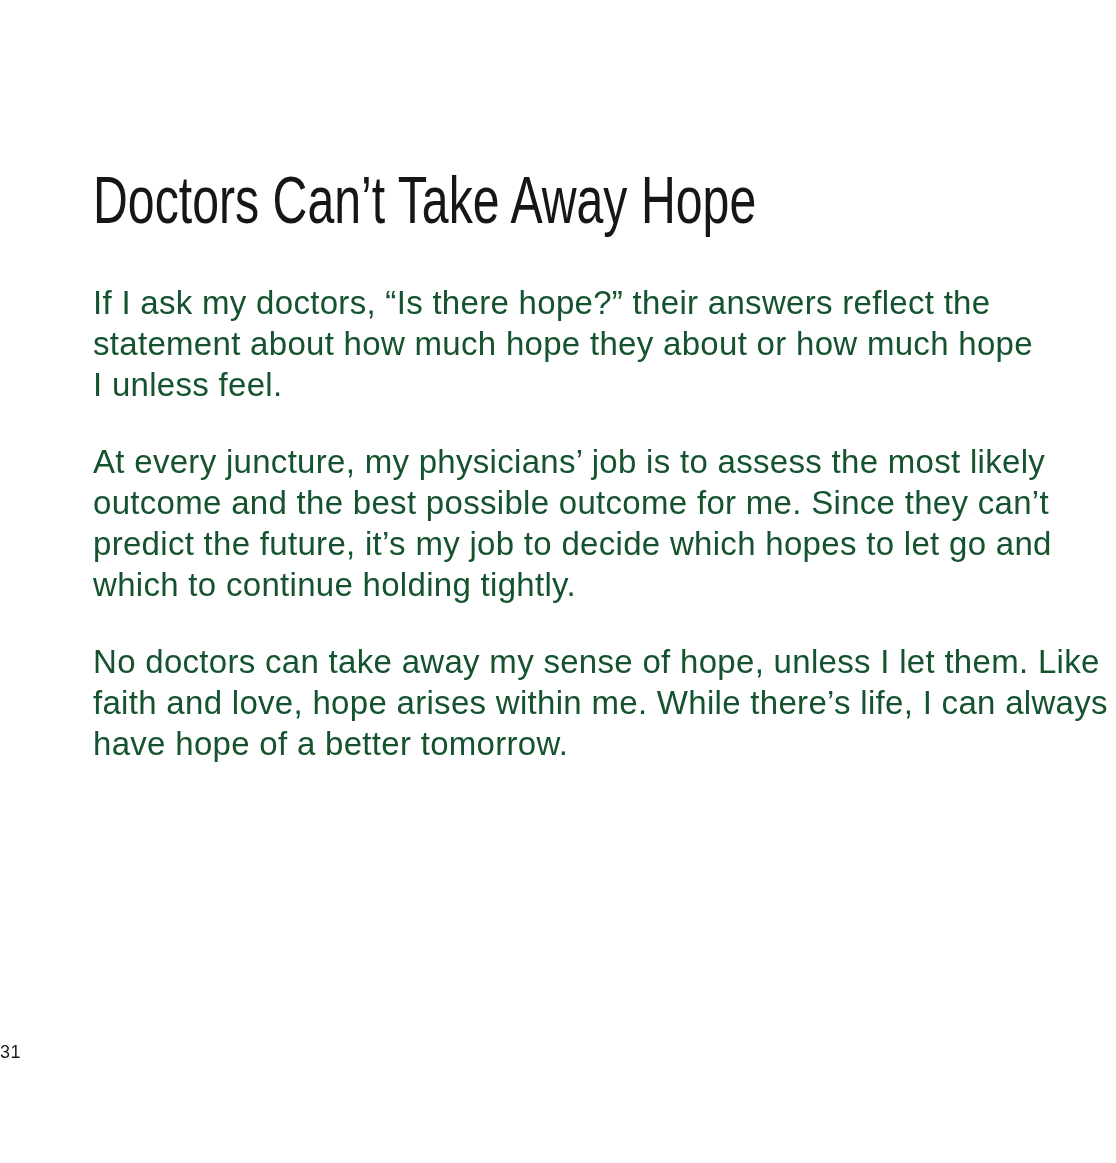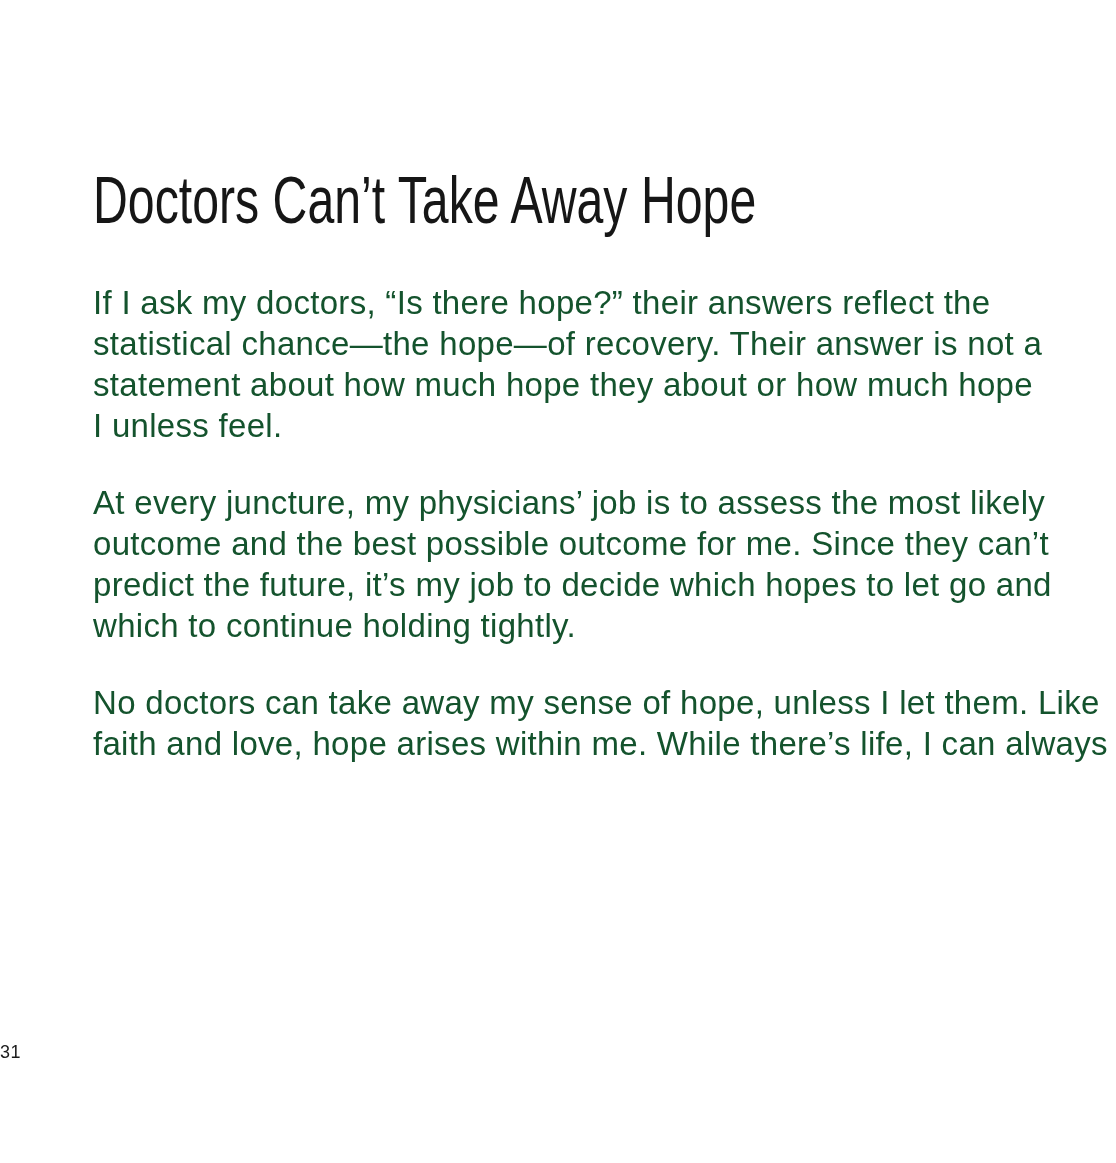--- a/index.html
+++ b/index.html
@@ -65,34 +65,34 @@
 <body>
 
 <div class="page">
 
   <h1 class="title">Doctors Can’t Take Away Hope</h1>
 
   <div class="body-text">
 
     <p class="para">
       <span class="line">If I ask my doctors, “Is there hope?” their answers reflect the</span>
-      <span class="line">statistical chance—the hope—of recovery. Their answer is not a</span>
       <span class="line">statement about how much hope they about or how much hope</span>
       <span class="line">I unless feel.</span>
     </p>
 
     <p class="para">
       <span class="line">At every juncture, my physicians’ job is to assess the most likely</span>
       <span class="line">outcome and the best possible outcome for me. Since they can’t</span>
       <span class="line">predict the future, it’s my job to decide which hopes to let go and</span>
       <span class="line">which to continue holding tightly.</span>
     </p>
 
     <p class="para">
       <span class="line">No doctors can take away my sense of hope, unless I let them. Like</span>
       <span class="line">faith and love, hope arises within me. While there’s life, I can always</span>
+      <span class="line">have hope of a better tomorrow.</span>
     </p>
 
   </div>
 
   <div class="page-number">31</div>
 
 </div>
 
 </body></html>

